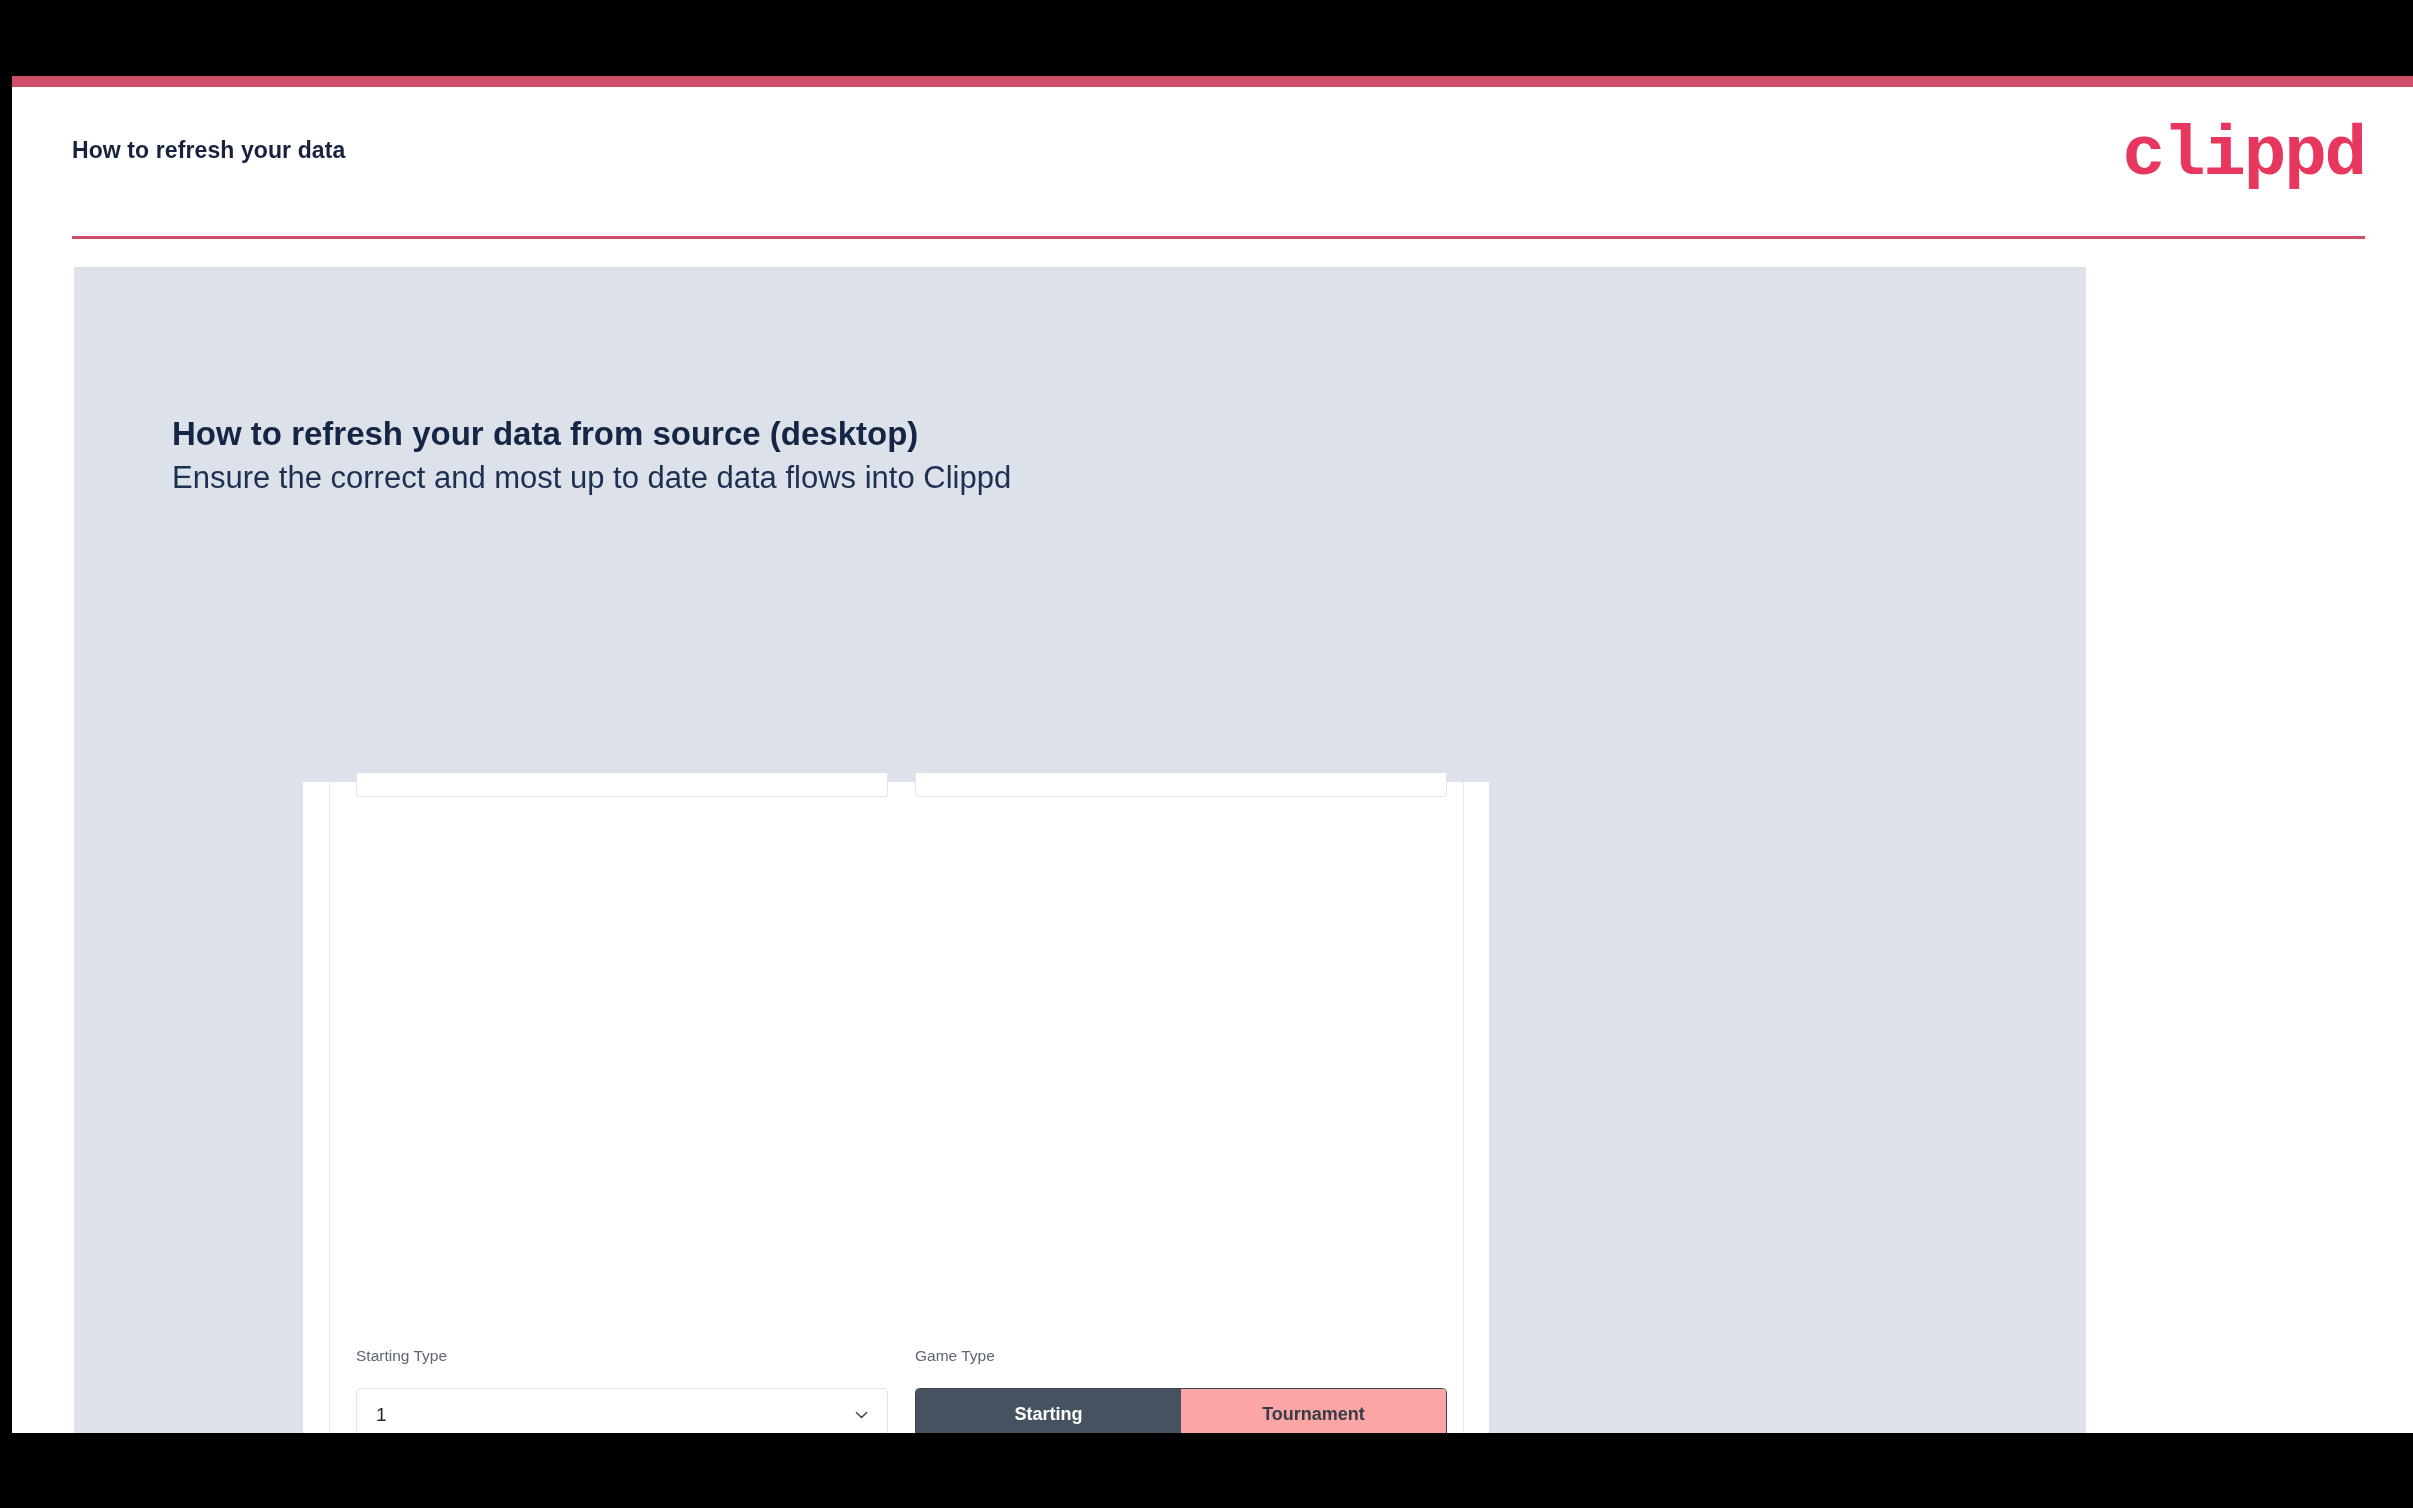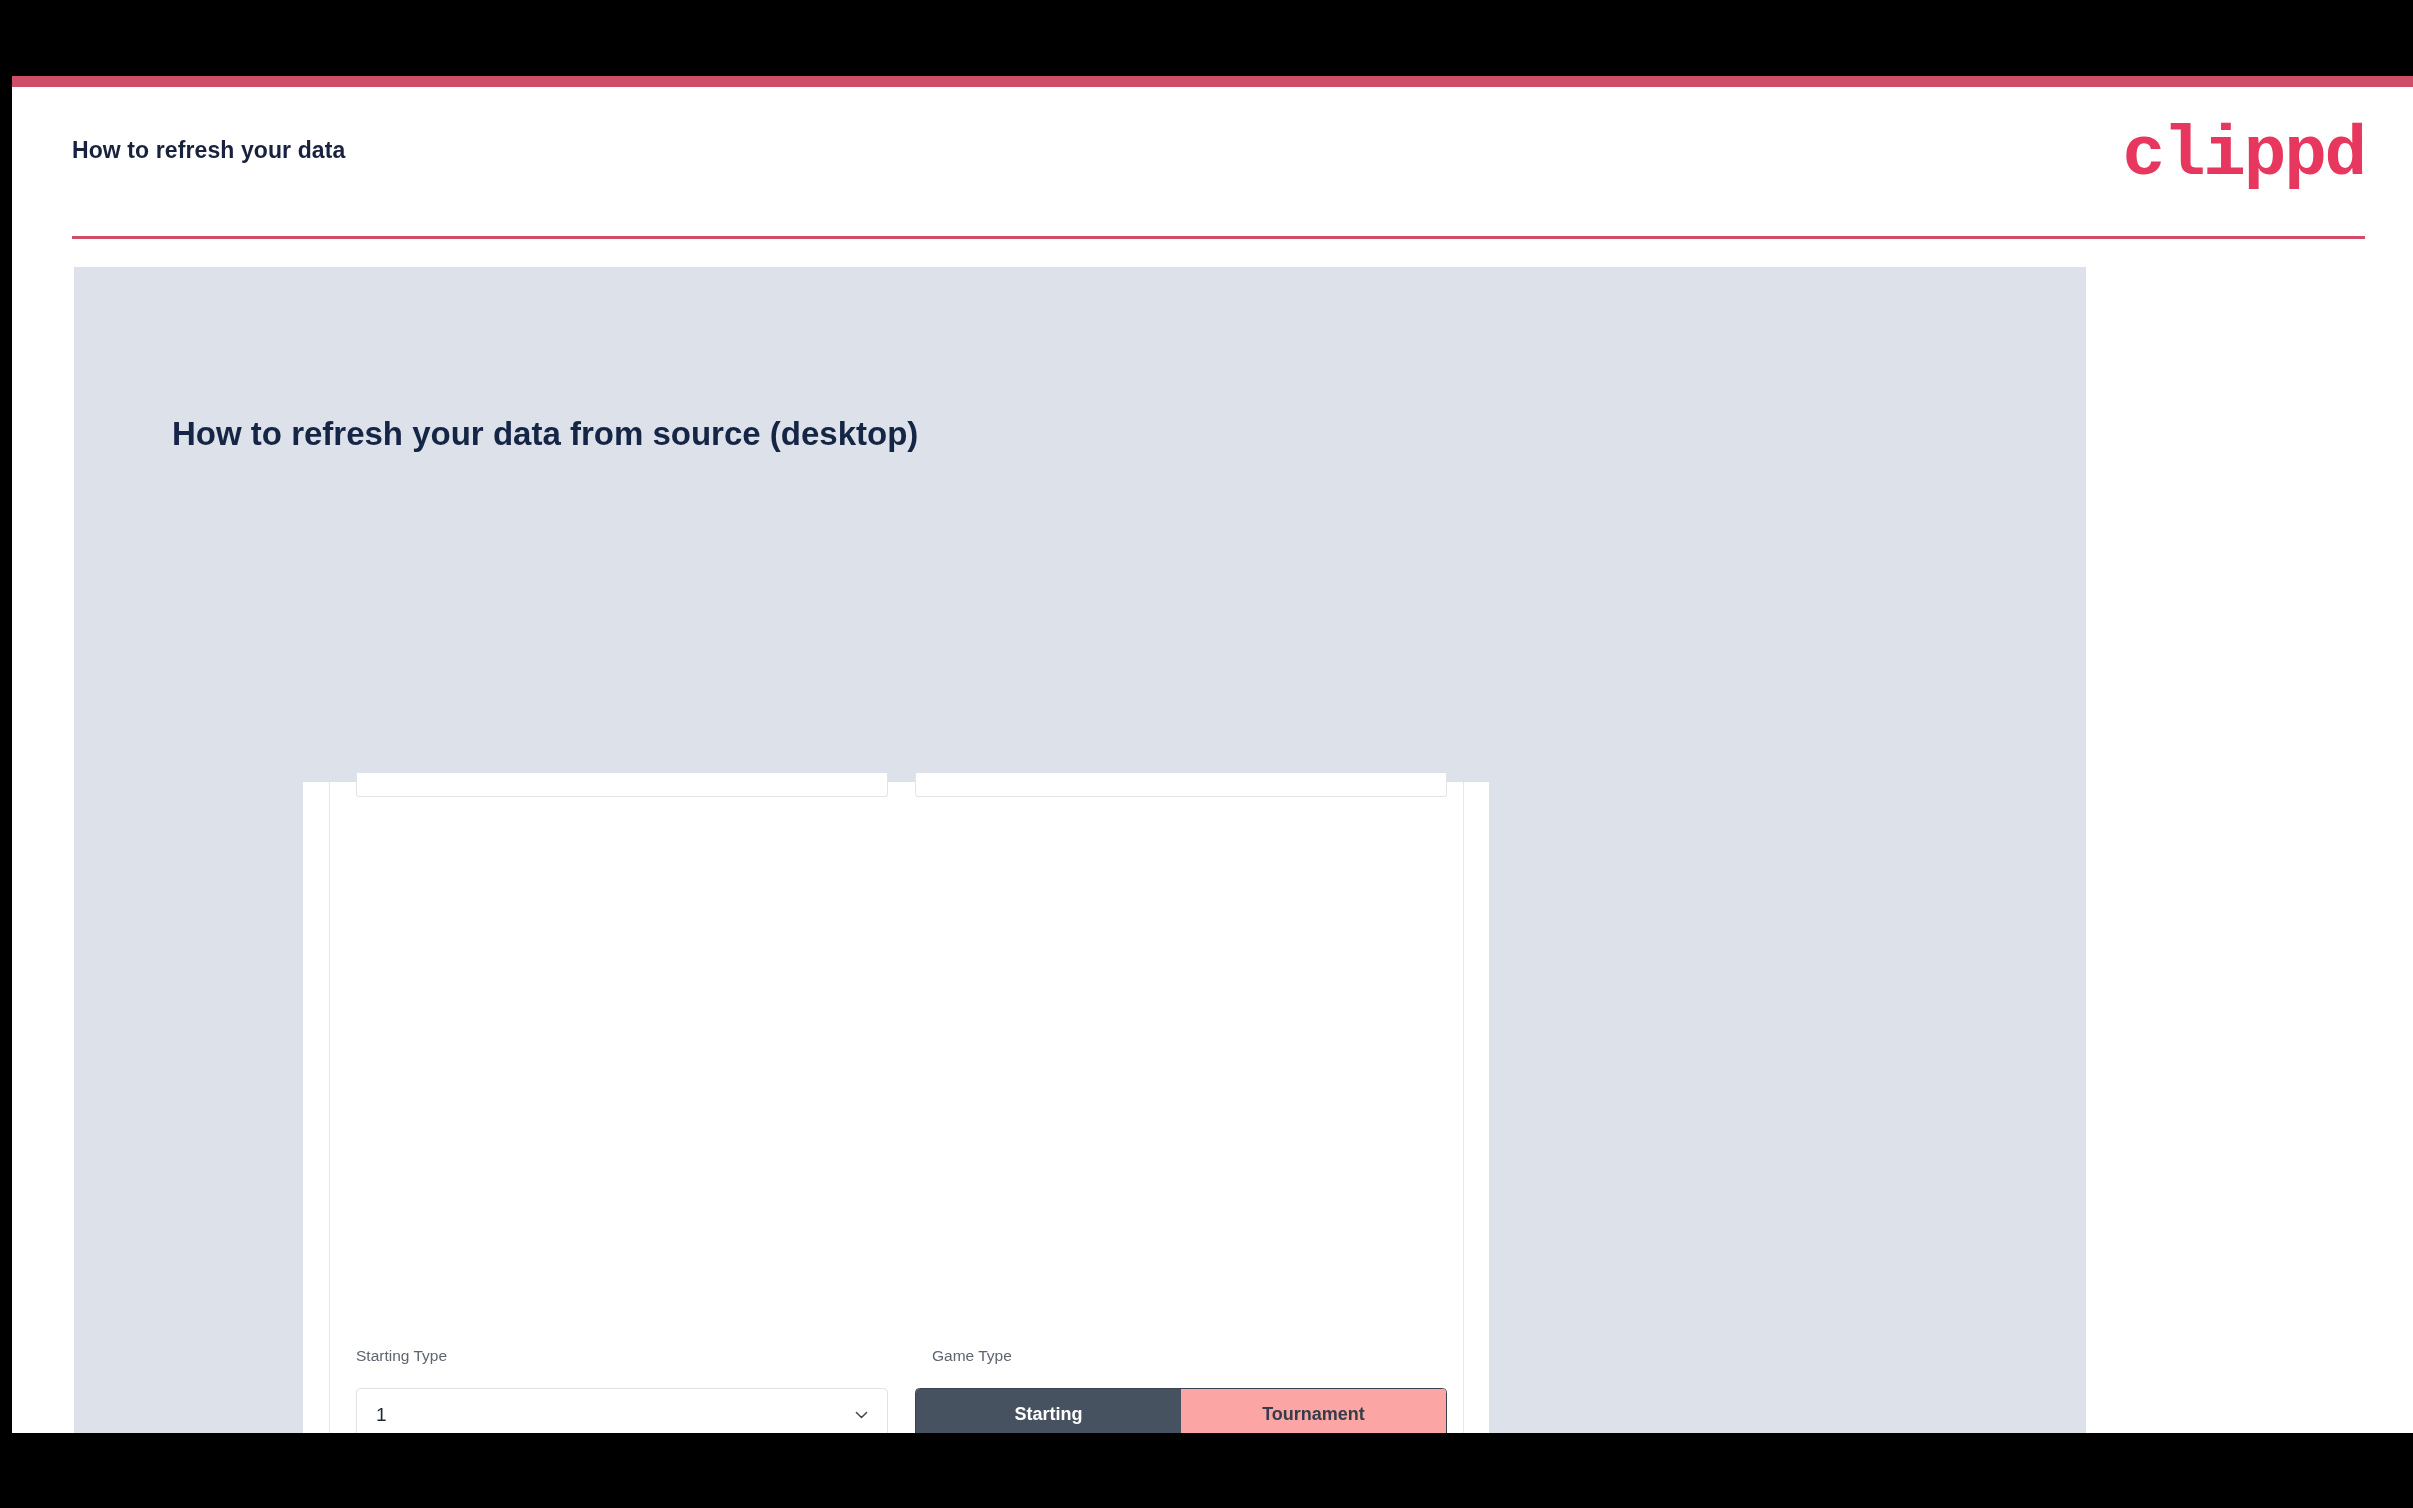--- a/index.html
+++ b/index.html
@@ -174,38 +174,39 @@
 
     <div class="slide-header-title">How to refresh your data</div>
 
     <div class="brand-logo">clippd</div>
 
     <div class="header-rule"></div>
 
     <div class="content-panel">
 
       <div class="panel-title">How to refresh your data from source (desktop)</div>
+      <div class="panel-subtitle">Ensure the correct and most up to date data flows into Clippd</div>
 
       <div class="form-panel">
         <div class="form-inner">
 
           <div class="cut-input left"></div>
           <div class="cut-input right"></div>
 
           <div class="field-label" style="left:26px; top:565px;">Starting Type</div>
           <div class="select-box" style="left:26px; top:606px; width:532px; height:53px;">
             <span class="select-value">1</span>
             <span class="chevron">
               <svg width="17" height="17" viewBox="0 0 20 20">
                 <path d="M4 7 L10 13 L16 7" fill="none" stroke="#3d4450" stroke-width="1.7" stroke-linecap="round" stroke-linejoin="round"></path>
               </svg>
             </span>
           </div>
 
-          <div class="field-label" style="left:602px; top:565px;">Game Type</div>
+          <div class="field-label" style="left:585px; top:565px;">Game Type</div>
           <div class="toggle-group">
             <div class="toggle-btn active">Starting</div>
             <div class="toggle-btn inactive">Tournament</div>
           </div>
 
           <div class="course-card">
             <div class="course-name-block">
               <div class="course-name">Royal North Devon GC,</div>
 
             </div>

